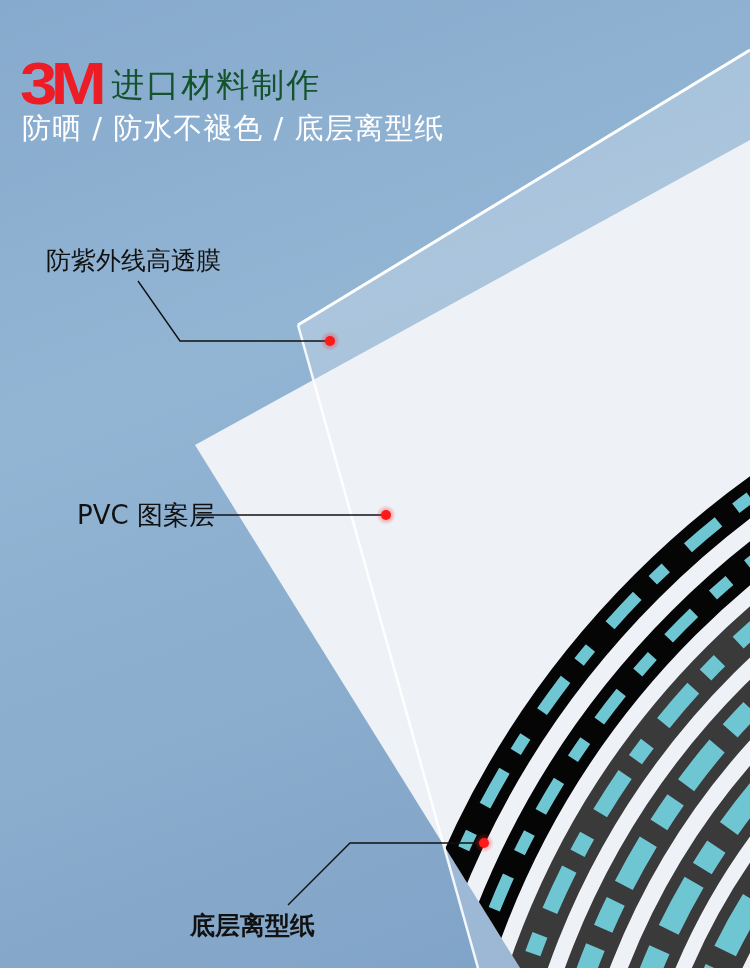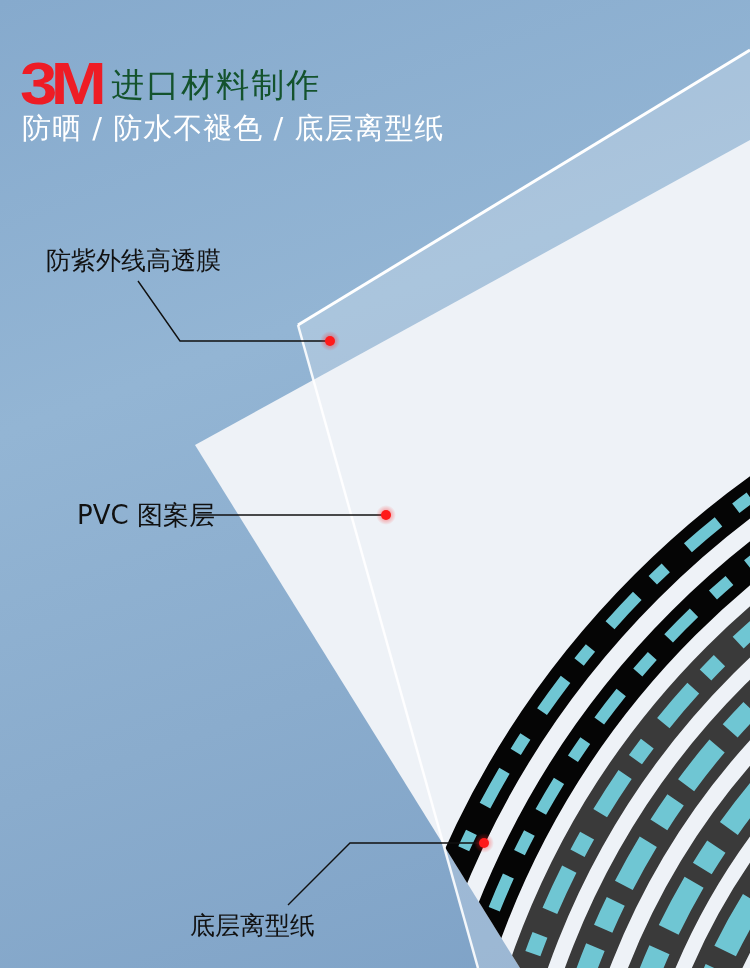--- a/index.html
+++ b/index.html
@@ -11,21 +11,21 @@
   .headline { position: absolute; left: 20px; top: 42px; display: flex; align-items: center; margin-top: 12px; }
   .brand { font-family: "Liberation Sans", sans-serif; font-weight: 900; font-size: 60px;
            color: #ee1c25; letter-spacing: -6px; line-height: 1; transform: scaleX(1.12);
            transform-origin: left center; margin-right: 20px; font-style: normal; }
   .title { font-size: 33px; color: #14532d; letter-spacing: 2px; line-height: 1; }
   .subtitle { position: absolute; left: 22px; top: 114px; font-size: 29px; color: #ffffff;
               letter-spacing: 1px; line-height: 1; white-space: nowrap; }
   .callout-label { position: absolute; font-size: 25px; color: #111; line-height: 1; white-space: nowrap; }
   .lbl-film { left: 46px; top: 248px; }
   .lbl-pvc  { left: 36px; top: 502px; font-size: 26px; margin-left: 41px; }
-  .lbl-paper{ left: 190px; top: 913px; }
+  .lbl-paper{ left: 190px; top: 913px; font-weight: bold; }
 </style>
 </head>
 <body>
 
 <div class="bg"></div>
 
 <svg class="scene" width="750" height="968" viewBox="0 0 750 968" xmlns="http://www.w3.org/2000/svg">
   <defs>
     <clipPath id="paperClip">
       <polygon points="195,445 750,140 750,968 520,968"></polygon>

